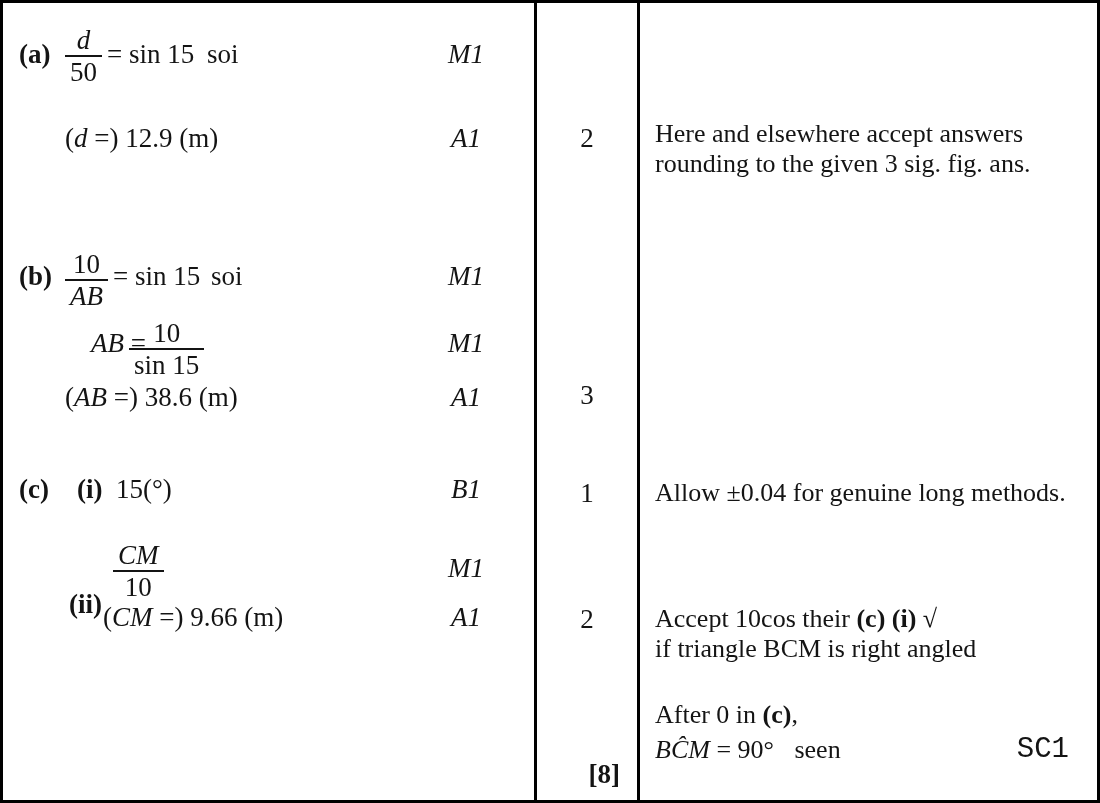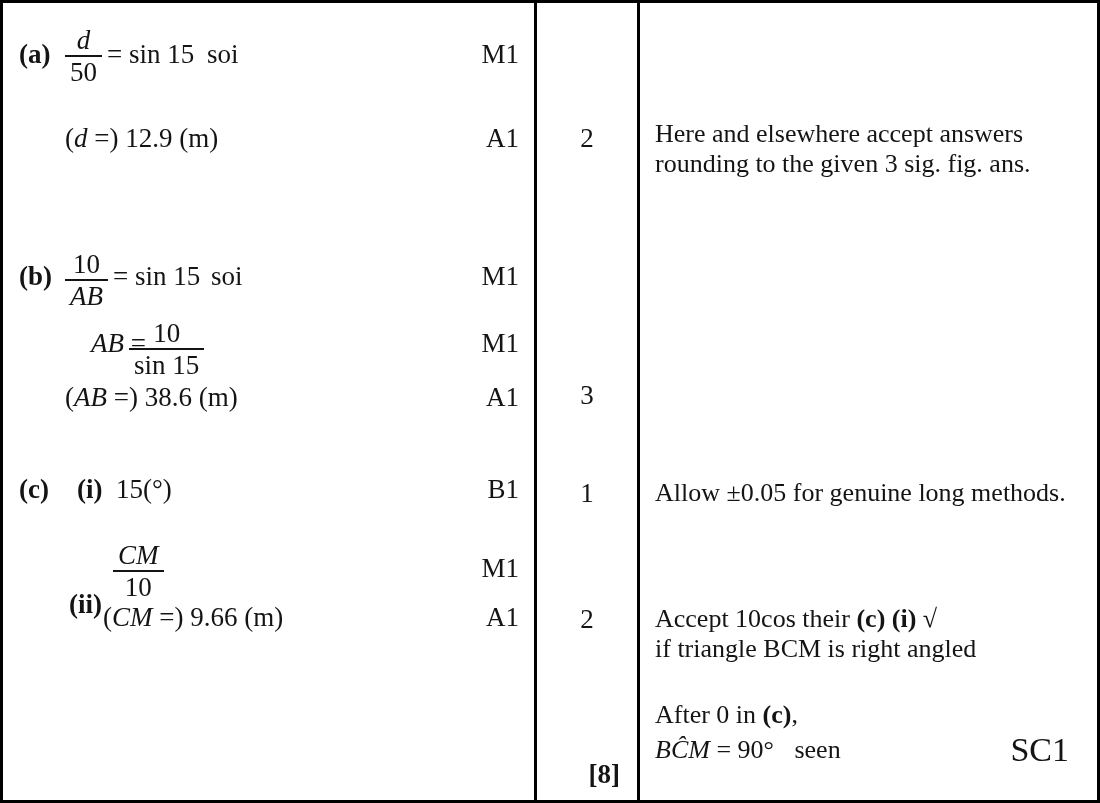--- a/index.html
+++ b/index.html
@@ -11,25 +11,25 @@
     border:3px solid #000;
     font-family:"Liberation Serif", serif;
     color:#141414;
     overflow:hidden;
   }
   .vline { position:absolute; top:0; bottom:0; width:3px; background:#000; }
   .v1 { left:531px; }
   .v2 { left:634px; }
 
   .abs { position:absolute; font-size:27px; line-height:30px; white-space:nowrap; }
-  .sm  { font-size:34px; }
+  .sm  { font-size:29px;font-family:Liberation Mono, monospace; }
   .bold { font-weight:bold; }
   .it   { font-style:italic; }
 
-  .mark  { left:410px; width:106px; text-align:right; }
+  .mark  { left:410px; width:106px; text-align:center;font-style:italic; }
   .total { left:537px; width:94px; text-align:center; }
   .comment { left:652px; font-size:26px; }
 
   .frac { position:absolute; display:inline-block; text-align:center;
           font-size:27px; line-height:28px; white-space:nowrap; }
   .frac .fnum { display:block; padding:0 5px 1px; border-bottom:2.5px solid #141414; }
   .frac .fden { display:block; padding:1px 5px 0; }
 
   .gap { margin-left:14px; }
   .totfinal { left:537px; width:80px; text-align:right; }
@@ -83,21 +83,21 @@
 
   <div class="abs" style="left:62px; top:379px;"><span>(</span><span class="it">AB</span><span> =) 38.6 (m)</span></div>
   <div class="abs mark" style="top:379px;">A1</div>
   <div class="abs total" style="top:377px;">3</div>
 
   <div class="abs bold" style="left:16px; top:471px;">(c)</div>
   <div class="abs bold" style="left:74px; top:471px;">(i)</div>
   <div class="abs" style="left:113px; top:471px;">15(°)</div>
   <div class="abs mark" style="top:471px;">B1</div>
   <div class="abs total" style="top:475px;">1</div>
-  <div class="abs comment" style="top:475px;">Allow ±0.05 for genuine long methods.</div>
+  <div class="abs comment" style="top:475px;">Allow ±0.04 for genuine long methods.</div>
 
   <div class="abs bold" style="left:66px; top:550px;margin-top:36px;">(ii)</div>
   <div class="frac" style="left:110px; top:538px;">
     <span class="fnum it">CM</span>
     <span class="fden">10</span>
   </div>
   <div class="abs mark" style="top:550px;">M1</div>
 
   <div class="abs" style="left:100px; top:599px;"><span>(</span><span class="it">CM</span><span> =) 9.66 (m)</span></div>
   <div class="abs mark" style="top:599px;">A1</div>

